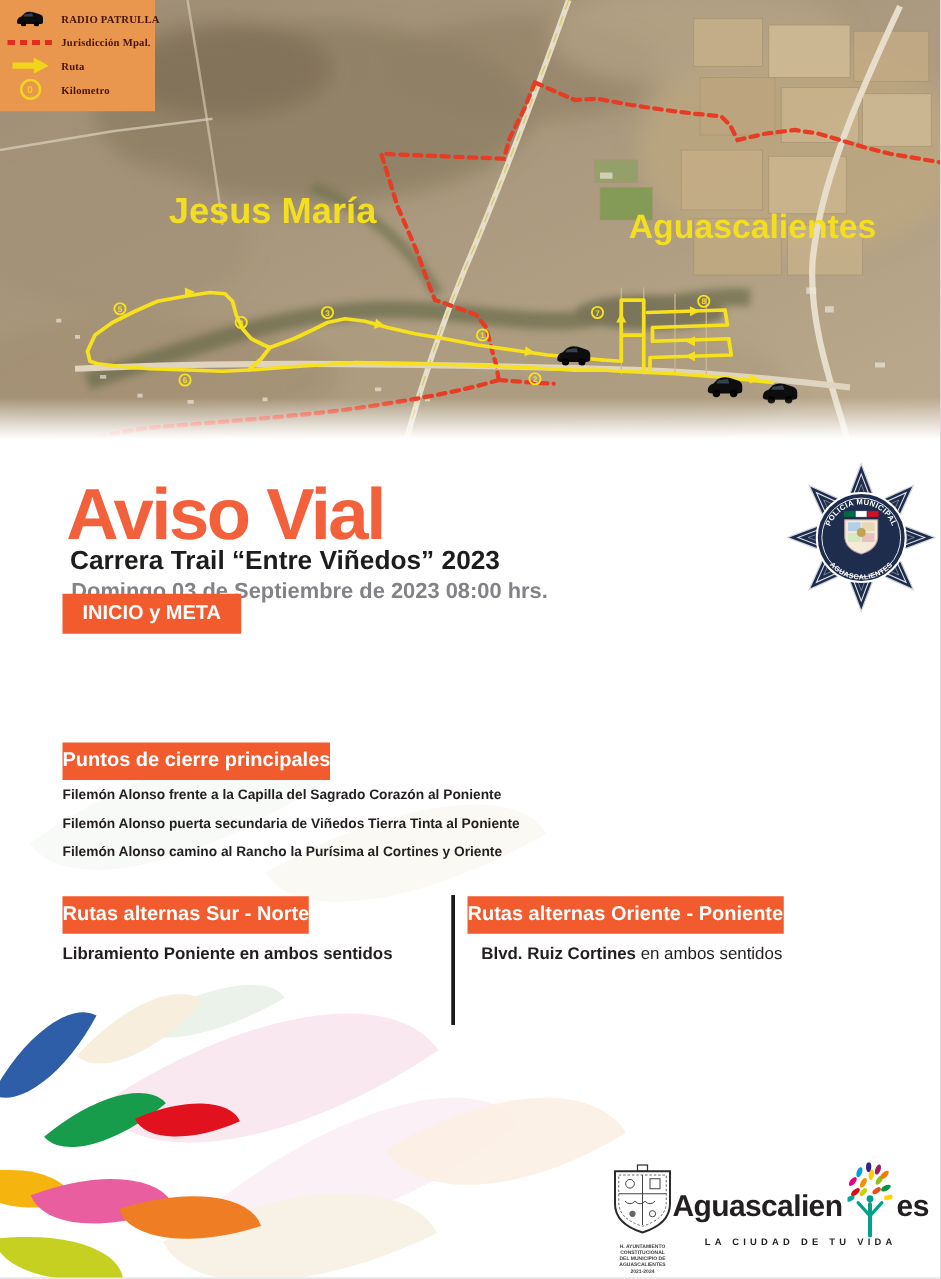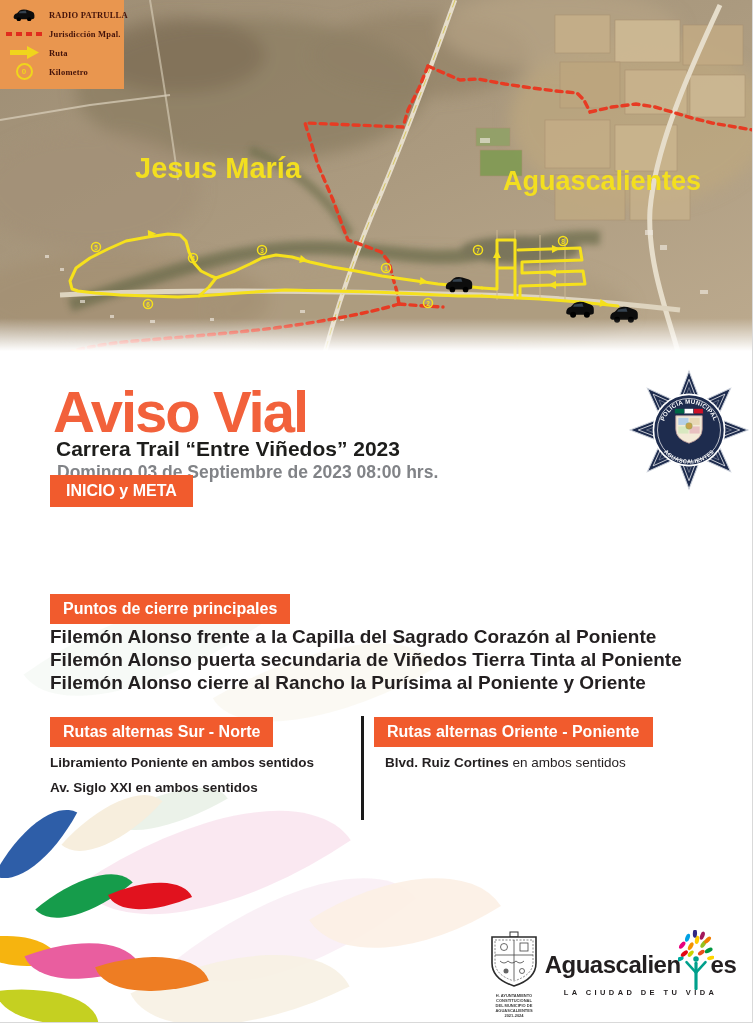--- a/index.html
+++ b/index.html
@@ -17,35 +17,35 @@
   .km-swatch{width:13px;height:13px;border:2px solid #f0d51c;border-radius:50%;color:#f0d51c;font-size:8px;font-weight:bold;
              display:flex;align-items:center;justify-content:center;}
   
   .title{position:absolute;left:53px;top:378px;font-size:58px;font-weight:bold;letter-spacing:-2px;color:#f2613b;}
   .subtitle{position:absolute;left:56px;top:437px;font-size:21px;font-weight:bold;color:#1d1d1b;}
   .datetime{position:absolute;left:57px;top:462px;font-size:17.5px;font-weight:bold;color:#818387;}
   .badge{position:absolute;left:628px;top:368px;width:122px;height:124px;}
   
   .tag{position:absolute;background:#f15b2d;color:#fff;font-weight:bold;white-space:nowrap;}
   .tag-inicio{left:50px;top:475px;font-size:16px;padding:7px 16px;}
-  .tag-small{font-size:16px;padding:6px 13px;}
+  .tag-small{font-size:16px;padding:6px 0;}
   .body-lines{position:absolute;color:#231f20;}
   .inicio-lines{left:53px;top:531px;font-size:17px;font-weight:bold;line-height:23px;}
-  .cierre-lines{left:50px;top:625px;font-size:19px;font-weight:bold;line-height:23.2px;}
+  .cierre-lines{left:50px;top:625px;font-size:11px;font-weight:bold;line-height:23.2px;}
   .rutas-lines{font-size:13.5px;font-weight:bold;line-height:25px;}
   .divider{position:absolute;left:361px;top:716px;width:2.5px;height:104px;background:#1a1a1a;}
   .suffix-light{font-weight:normal;}
   
   .petal{position:absolute;border-radius:0 100% 0 100%;z-index:0;}
   .content{position:relative;z-index:2;}
   
   .crest{position:absolute;left:483px;top:931px;width:62px;height:78px;text-align:center;}
   .crest-caption{font-size:4px;color:#3c3c3c;line-height:5px;font-weight:bold;}
   .wordmark{position:absolute;left:538px;top:930px;width:205px;}
-  .wordmark-line{display:flex;align-items:flex-end;justify-content:center;}
+  .wordmark-line{display:flex;align-items:flex-end;justify-content:space-between;}
   .wm-text{font-size:24px;font-weight:bold;color:#231f20;letter-spacing:-.5px;line-height:58px;}
   .tagline{text-align:center;font-size:7.5px;font-weight:bold;letter-spacing:3.4px;color:#231f20;margin-top:-6px;}
 </style>
 </head>
 <body>
 
 <div class="poster">
 
   <div class="map-wrap">
     <svg width="753" height="352" viewBox="0 0 753 352">
@@ -299,30 +299,29 @@
     </div>
 
     <div class="tag tag-inicio">INICIO y META</div>
     <div class="body-lines inicio-lines">
     </div>
 
     <div class="tag tag-small" style="left:50px;top:594px;">Puntos de cierre principales</div>
     <div class="body-lines cierre-lines">
       <div>Filemón Alonso frente a la Capilla del Sagrado Corazón al Poniente</div>
       <div>Filemón Alonso puerta secundaria de Viñedos Tierra Tinta al Poniente</div>
-      <div>Filemón Alonso cierre al Rancho la Purísima al Poniente y Oriente</div>
+      <div>Filemón Alonso camino al Rancho la Purísima al Cortines y Oriente</div>
     </div>
 
     <div class="tag tag-small" style="left:50px;top:717px;">Rutas alternas Sur - Norte</div>
     <div class="divider"></div>
     <div class="tag tag-small" style="left:374px;top:717px;">Rutas alternas Oriente - Poniente</div>
 
     <div class="body-lines rutas-lines" style="left:50px;top:750px;">
       <div>Libramiento Poniente en ambos sentidos</div>
-      <div>Av. Siglo XXI en ambos sentidos</div>
     </div>
     <div class="body-lines rutas-lines" style="left:385px;top:750px;">
       <div><span>Blvd. </span><span>Ruiz Cortines</span><span class="suffix-light"> en ambos sentidos</span></div>
     </div>
 
     <div class="crest">
       <svg width="56" height="58" viewBox="0 0 56 58">
         <rect x="24" y="1" width="8" height="5" fill="none" stroke="#333" stroke-width="1"></rect>
         <path d="M6,6 h44 v26 q0,16 -22,23 q-22,-7 -22,-23 Z" fill="#ffffff" stroke="#2b2b2b" stroke-width="1.6"></path>
         <path d="M9,9 h38 v22 q0,13 -19,19 q-19,-6 -19,-19 Z" fill="none" stroke="#555" stroke-width=".7" stroke-dasharray="2 1.5"></path>

